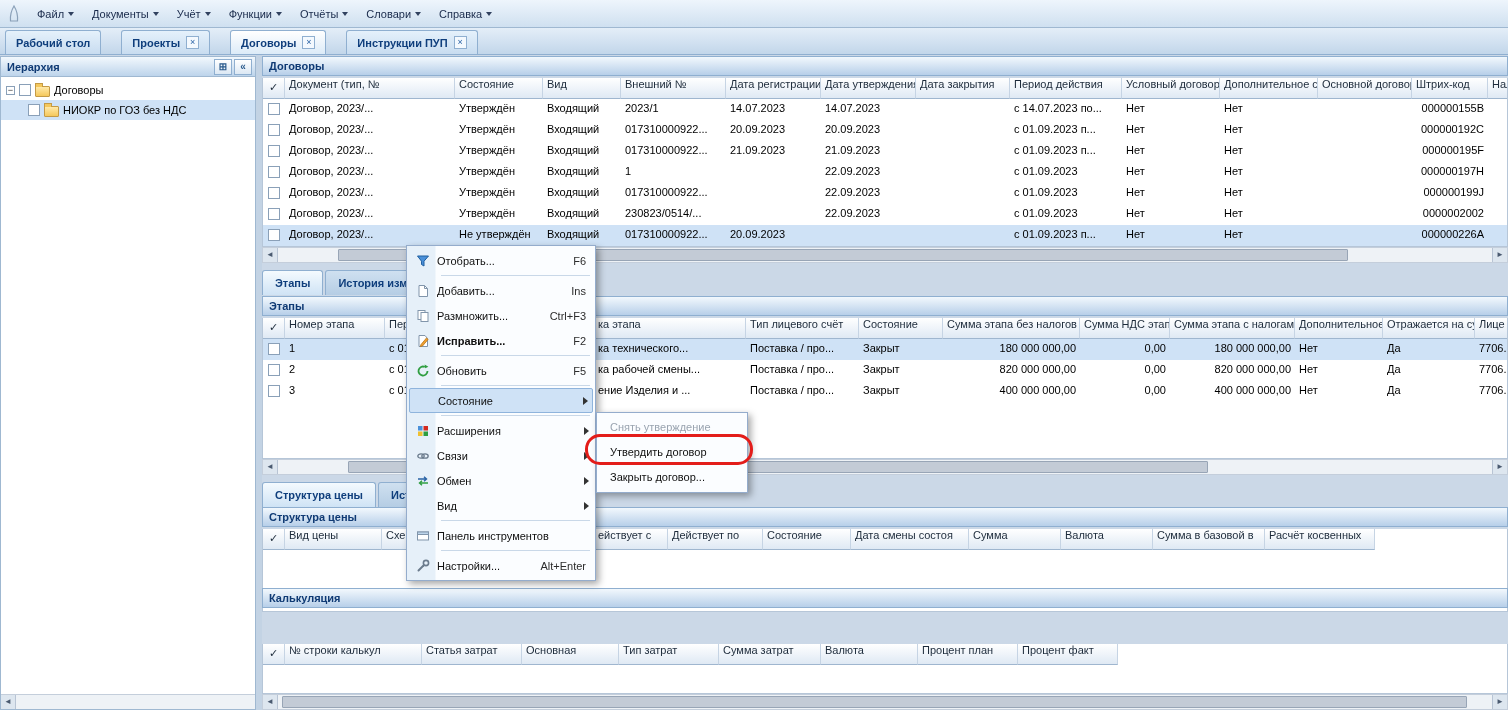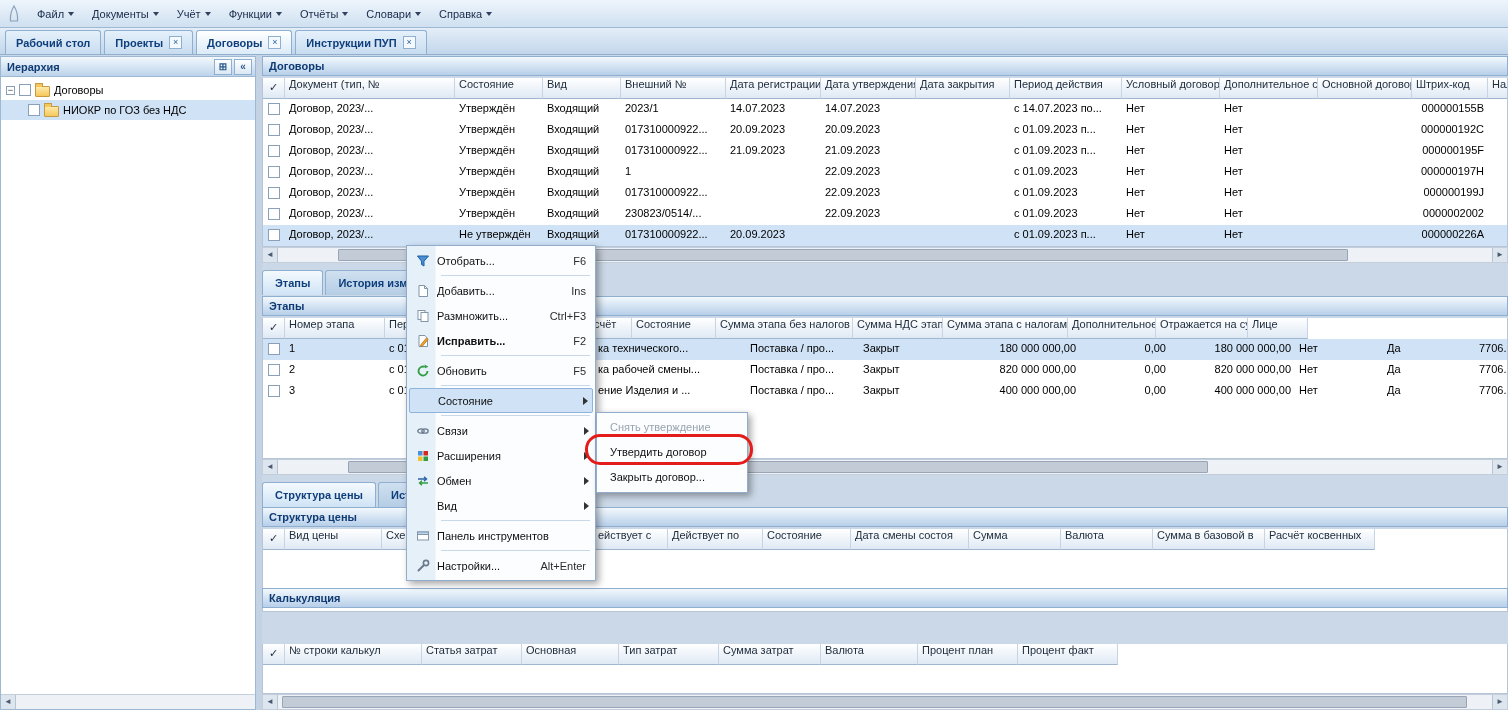--- a/index.html
+++ b/index.html
@@ -6,21 +6,21 @@
   html,body{width:1508px;height:710px;overflow:hidden}
   body{position:relative;font-family:"Liberation Sans",sans-serif;font-size:11px;color:#000;background:#cbd8e7}
 
   
   #menubar{position:absolute;left:0;top:0;width:1508px;height:28px;background:linear-gradient(#eef5fc,#cfe0f0);border-bottom:1px solid #9fb8d1;display:flex;align-items:center;padding-left:4px}
   #logo{width:20px;display:flex;justify-content:center;margin-right:4px}
   .menu-item{display:flex;align-items:center;gap:4px;padding:5px 9px;color:#18294a;cursor:default}
   .caret{width:0;height:0;border-left:3px solid transparent;border-right:3px solid transparent;border-top:4px solid #30415f}
 
   
-  #tabbar{position:absolute;left:0;top:28px;width:1508px;height:27px;background:linear-gradient(#e4eef8,#c2d6ea);border-bottom:1px solid #8fafd0;display:flex;align-items:flex-end;padding:0 0 0 5px;gap:3px}
+  #tabbar{position:absolute;left:0;top:28px;width:1508px;height:27px;background:linear-gradient(#e4eef8,#c2d6ea);border-bottom:1px solid #8fafd0;display:flex;align-items:flex-end;padding:0 0 0 5px;gap:20px}
   .tab{display:flex;align-items:center;gap:6px;height:24px;padding:0 10px;border:1px solid #8fafd0;border-bottom:none;border-radius:3px 3px 0 0;background:linear-gradient(#e5f1fb,#c8dcf0);color:#0f3e7c;font-weight:bold;white-space:nowrap}
   .tab.active{background:linear-gradient(#ffffff,#dcebf8)}
   .tab-close{width:13px;height:13px;border:1px solid #8fafd0;background:#f4f9fe;color:#2a63a5;font-size:9px;line-height:11px;text-align:center;font-weight:normal}
 
   
   #hier-panel{position:absolute;left:0;top:56px;width:256px;height:654px;background:#fff;border:1px solid #9fb8d1}
   #hier-header{height:20px;background:linear-gradient(#f2f8fd,#bdd4eb);border-bottom:1px solid #9fb8d1;display:flex;align-items:center;padding:0 3px 0 6px;color:#0f3a74;font-weight:bold}
   #hier-header .sp{flex:1}
   .hbtn{width:18px;height:16px;border:1px solid #8fafd0;background:linear-gradient(#fff,#dce8f4);color:#2a5a8c;font-size:10px;line-height:14px;text-align:center;margin-left:2px}
   .tree-row{display:flex;align-items:center;height:20px;gap:4px;padding-left:5px;white-space:nowrap}
@@ -325,20 +325,21 @@
   <span class="subtab active">Этапы</span>
   <span class="subtab">История изме</span>
 </div>
 <div class="sec-header" style="top:296px"><span>Этапы</span></div>
 
 <div class="tbl st" style="top:318px;height:141px">
   <div class="thead">
     <span class="hcell c0">✓</span>
     <span class="hcell c1">Номер этапа</span>
     <span class="hcell c2">Пер</span>
+    <span class="hcell c3">ка этапа</span>
     <span class="hcell c4">Тип лицевого счёт</span>
     <span class="hcell c5">Состояние</span>
     <span class="hcell c6">Сумма этапа без налогов</span>
     <span class="hcell c7">Сумма НДС этапа</span>
     <span class="hcell c8">Сумма этапа с налогами</span>
     <span class="hcell c9">Дополнительное с</span>
     <span class="hcell c10">Отражается на сум</span>
     <span class="hcell c11">Лице</span>
   </div>
   <div class="trow selected">
@@ -496,42 +497,42 @@
   <div class="msep"></div>
   <div class="mi hl">
     <span class="ico"></span>
     <span class="lbl">Состояние</span>
     <span class="subarrow"></span>
   </div>
   <div class="msep"></div>
   <div class="mi">
     <span class="ico">
         <svg width="14" height="14" viewBox="0 0 14 14">
-          <ellipse cx="5" cy="7" rx="3.2" ry="2.2" fill="none" stroke="#6b7b8d" stroke-width="1.3"></ellipse>
-          <ellipse cx="9" cy="7" rx="3.2" ry="2.2" fill="none" stroke="#6b7b8d" stroke-width="1.3"></ellipse>
-        </svg>
-      </span>
-    <span class="lbl">Связи</span>
-    <span class="subarrow"></span>
-  </div>
-  <div class="mi">
-    <span class="ico">
-        <svg width="14" height="14" viewBox="0 0 14 14">
           <rect x="2" y="2" width="4.5" height="4.5" fill="#4a90d9"></rect>
           <rect x="7.5" y="2" width="4.5" height="4.5" fill="#d42a1e"></rect>
           <rect x="2" y="7.5" width="4.5" height="4.5" fill="#f0c030"></rect>
           <rect x="7.5" y="7.5" width="4.5" height="4.5" fill="#2f9e41"></rect>
         </svg>
       </span>
     <span class="lbl">Расширения</span>
     <span class="subarrow"></span>
   </div>
   <div class="mi">
     <span class="ico">
         <svg width="14" height="14" viewBox="0 0 14 14">
+          <ellipse cx="5" cy="7" rx="3.2" ry="2.2" fill="none" stroke="#6b7b8d" stroke-width="1.3"></ellipse>
+          <ellipse cx="9" cy="7" rx="3.2" ry="2.2" fill="none" stroke="#6b7b8d" stroke-width="1.3"></ellipse>
+        </svg>
+      </span>
+    <span class="lbl">Связи</span>
+    <span class="subarrow"></span>
+  </div>
+  <div class="mi">
+    <span class="ico">
+        <svg width="14" height="14" viewBox="0 0 14 14">
           <path d="M2 5h8M8 2.8L10.5 5 8 7.2" fill="none" stroke="#2a63a5" stroke-width="1.4"></path>
           <path d="M12 9H4M6 6.8L3.5 9 6 11.2" fill="none" stroke="#2f9e41" stroke-width="1.4"></path>
         </svg>
       </span>
     <span class="lbl">Обмен</span>
     <span class="subarrow"></span>
   </div>
   <div class="mi">
     <span class="ico"></span>
     <span class="lbl">Вид</span>

